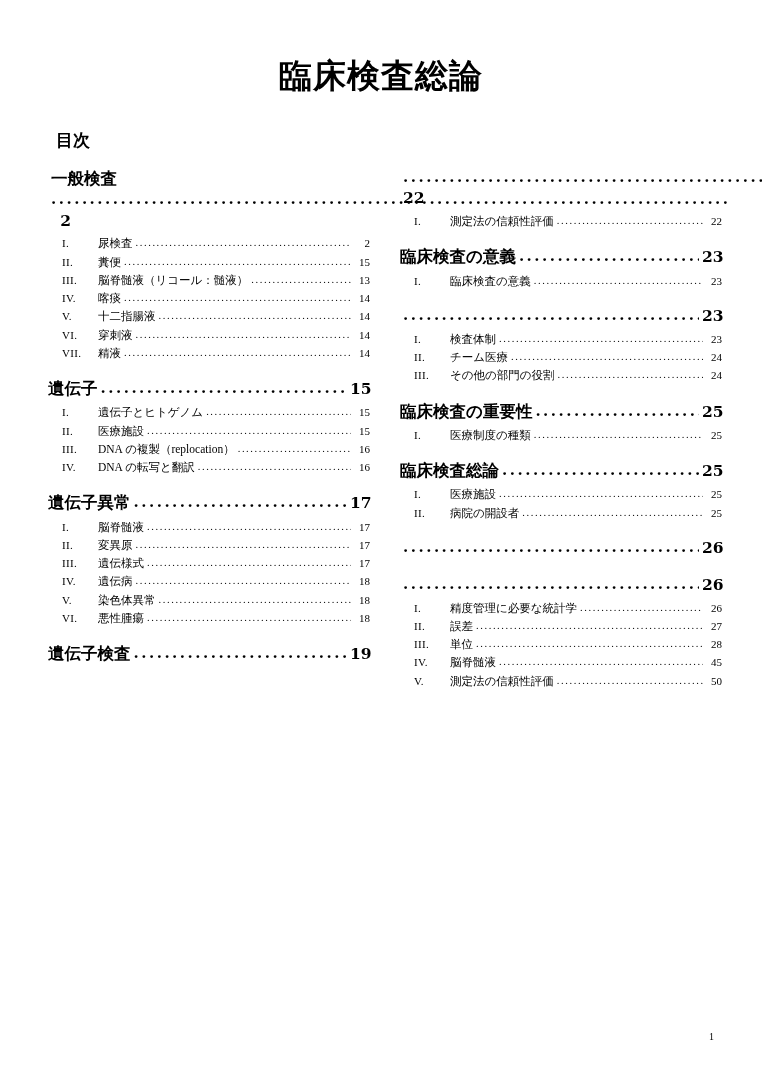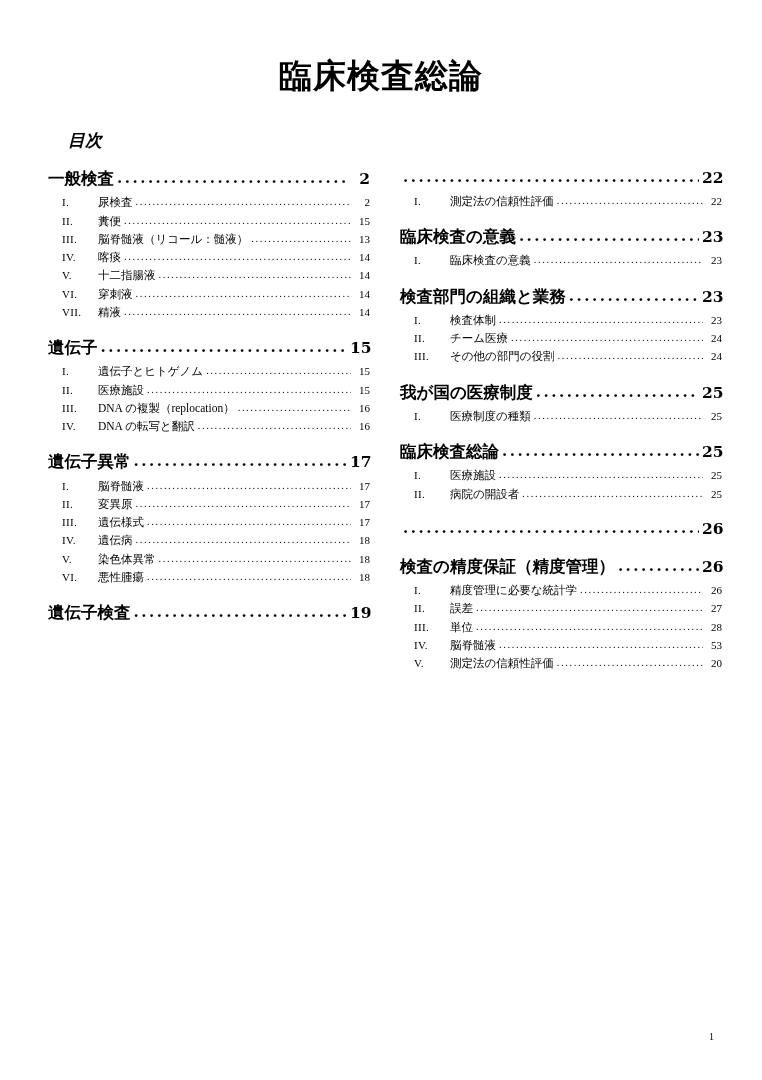--- a/index.html
+++ b/index.html
@@ -27,23 +27,22 @@
     text-align: center;
     font-size: 33px;
     font-weight: bold;
     letter-spacing: 1px;
     margin: 8px 0 30px 0;
     font-family: "DejaVu Serif", "Liberation Serif", serif;
   }
   .toc-heading {
     font-size: 17px;
     font-weight: bold;
-    margin: 0 0 16px 20px;
+    margin: 0 0 16px 8px;
     font-family: "DejaVu Serif", "Liberation Serif", serif;
-    font-style: italic;
   }
   .columns {
     display: flex;
     gap: 30px;
     align-items: flex-start;
   }
   .col {
     width: 322px;
     flex: 0 0 322px;
   }
@@ -52,21 +51,21 @@
   .l1 {
     display: flex;
     align-items: baseline;
     font-size: 16.5px;
     font-weight: bold;
     font-family: "DejaVu Serif", "Liberation Serif", serif;
     margin-top: 16px;
     margin-bottom: 4px;
     line-height: 1.35;
   }
-  .l1:first-child { margin-top: 0; }
+  .l1:first-child { margin-top: 0; flex-direction: column; }
   .l1 .lbl { white-space: nowrap; }
   .l1 .dots {
     flex: 1 1 auto;
     overflow: hidden;
     white-space: nowrap;
     margin: 0 3px;
     letter-spacing: 2.5px;
     font-weight: bold;
     font-size: 15px;
     position: relative;
@@ -271,21 +270,20 @@
           <span class="dots">........................................................................................</span>
           <span class="pg">23</span>
         </div>
         <div class="l2">
           <span class="num">I.</span>
           <span class="lbl">臨床検査の意義</span>
           <span class="dots">........................................................................................</span>
           <span class="pg">23</span>
         </div>
         <div class="l1">
-          <span class="lbl">検査部門の組織と業務</span>
           <span class="dots">........................................................................................</span>
           <span class="pg">23</span>
         </div>
         <div class="l2">
           <span class="num">I.</span>
           <span class="lbl">検査体制</span>
           <span class="dots">........................................................................................</span>
           <span class="pg">23</span>
         </div>
         <div class="l2">
@@ -294,21 +292,21 @@
           <span class="dots">........................................................................................</span>
           <span class="pg">24</span>
         </div>
         <div class="l2">
           <span class="num">III.</span>
           <span class="lbl">その他の部門の役割</span>
           <span class="dots">........................................................................................</span>
           <span class="pg">24</span>
         </div>
         <div class="l1">
-          <span class="lbl">我が国の医療制度</span>
+          <span class="lbl">臨床検査の重要性</span>
           <span class="dots">........................................................................................</span>
           <span class="pg">25</span>
         </div>
         <div class="l2">
           <span class="num">I.</span>
           <span class="lbl">医療制度の種類</span>
           <span class="dots">........................................................................................</span>
           <span class="pg">25</span>
         </div>
         <div class="l1">
@@ -326,21 +324,20 @@
           <span class="num">II.</span>
           <span class="lbl">病院の開設者</span>
           <span class="dots">........................................................................................</span>
           <span class="pg">25</span>
         </div>
         <div class="l1">
           <span class="dots">........................................................................................</span>
           <span class="pg">26</span>
         </div>
         <div class="l1">
-          <span class="lbl">検査の精度保証（精度管理）</span>
           <span class="dots">........................................................................................</span>
           <span class="pg">26</span>
         </div>
         <div class="l2">
           <span class="num">I.</span>
           <span class="lbl">精度管理に必要な統計学</span>
           <span class="dots">........................................................................................</span>
           <span class="pg">26</span>
         </div>
         <div class="l2">
@@ -352,25 +349,25 @@
         <div class="l2">
           <span class="num">III.</span>
           <span class="lbl">単位</span>
           <span class="dots">........................................................................................</span>
           <span class="pg">28</span>
         </div>
         <div class="l2">
           <span class="num">IV.</span>
           <span class="lbl">脳脊髄液</span>
           <span class="dots">........................................................................................</span>
-          <span class="pg">53</span>
+          <span class="pg">45</span>
         </div>
         <div class="l2">
           <span class="num">V.</span>
           <span class="lbl">測定法の信頼性評価</span>
           <span class="dots">........................................................................................</span>
-          <span class="pg">20</span>
+          <span class="pg">50</span>
         </div>
       </div>
   </div>
 
   <div class="page-number">1</div>
 </div>
 
 </body></html>

